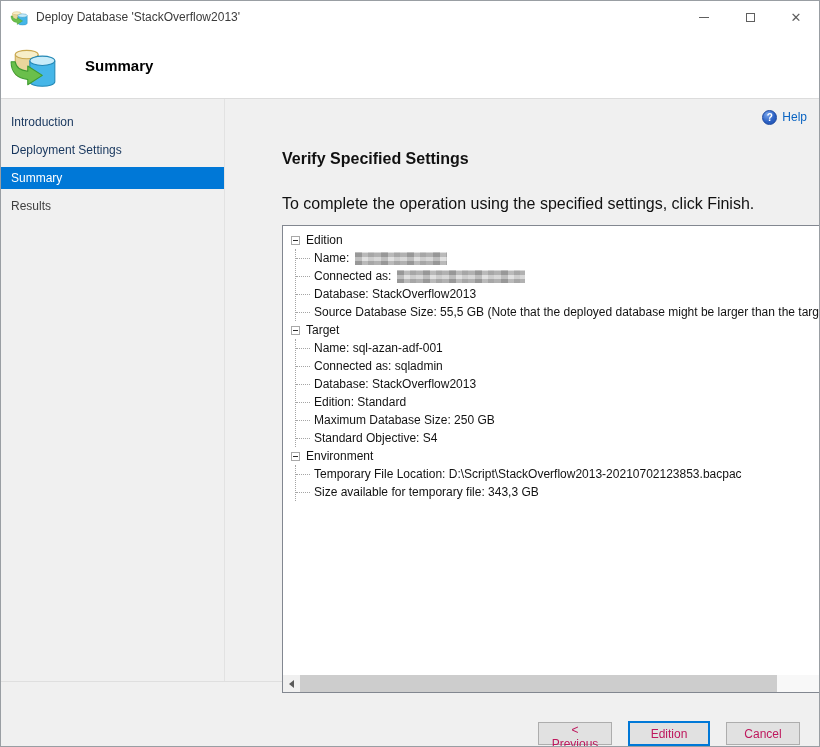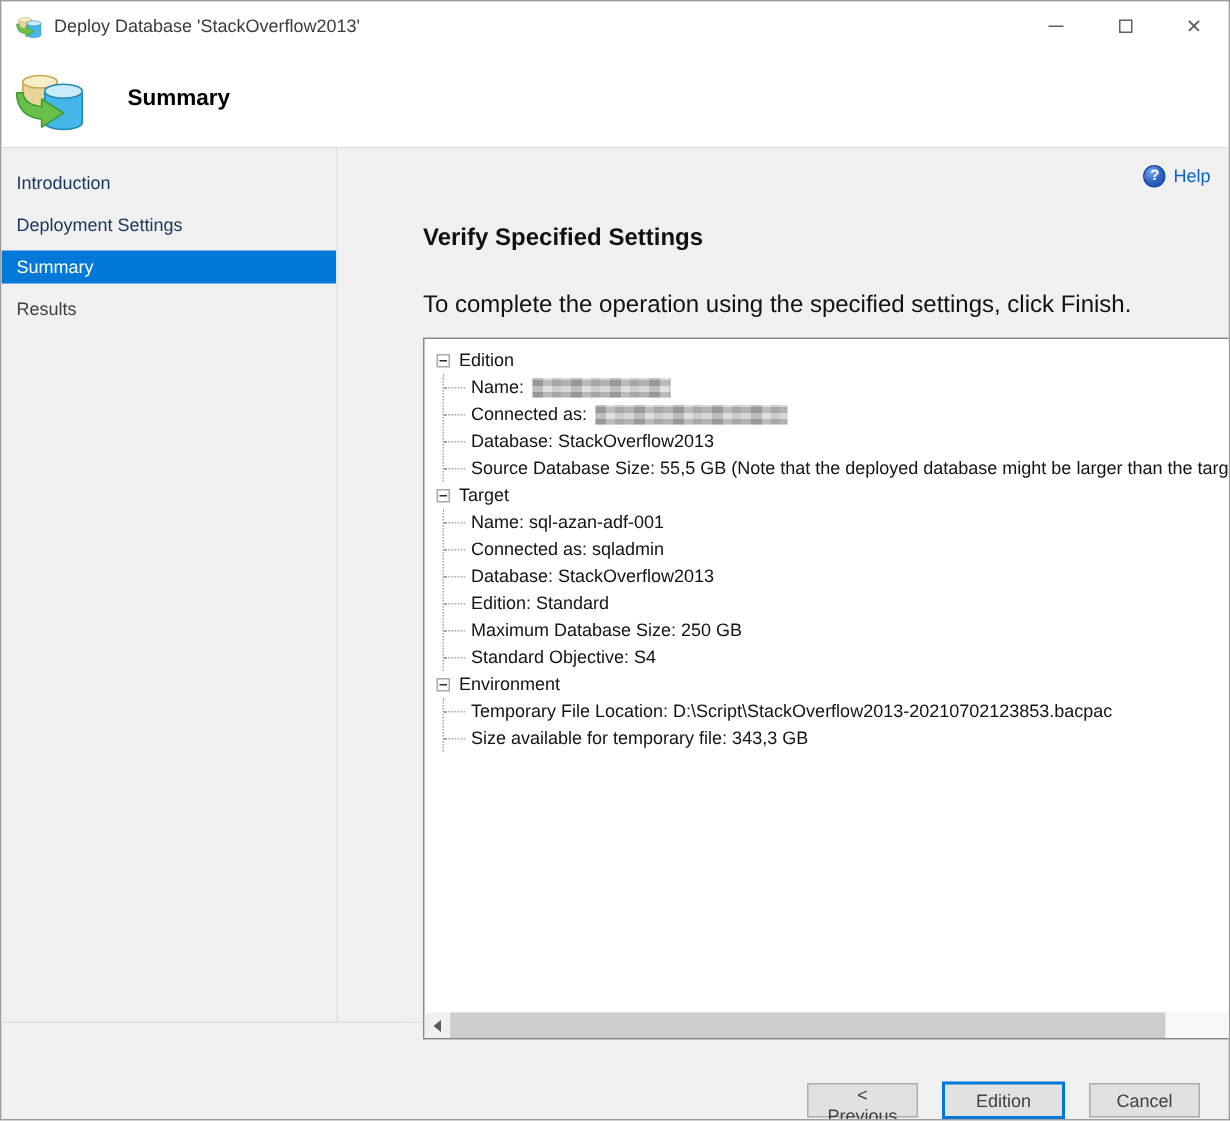--- a/index.html
+++ b/index.html
@@ -75,21 +75,21 @@
   .scroll-btn{ width:17px; height:17px; flex:0 0 17px; display:flex; align-items:center; justify-content:center; cursor:default; }
   .tri-left{ width:0; height:0; border-top:4px solid transparent; border-bottom:4px solid transparent; border-right:5px solid #5a5a5a; }
   .tri-right{ width:0; height:0; border-top:4px solid transparent; border-bottom:4px solid transparent; border-left:5px solid #5a5a5a; }
   .scroll-thumb{ height:17px; background:#cdcdcd; width:477px; flex:0 0 auto; cursor:default; }
   .scroll-track-gap{ flex:1 1 auto; background:#f8f8f8; height:17px; }
 
   
   .footer{ flex:0 0 51px; background:#f0f0f0; border-top:1px solid #dfdfdf;
     display:flex; align-items:center; justify-content:flex-end; padding-right:19px; gap:16px; }
   .btn{
-    height:23px; background:#e1e1e1; border:1px solid #adadad; font-size:12px; color:#404040;
+    height:23px; background:#e1e1e1; border:1px solid #adadad; font-size:12px; color:#be185d;
     font-family:"Liberation Sans","DejaVu Sans",sans-serif; cursor:pointer; padding:0 10px;margin-top:39px;
   }
   .btn-previous{ width:74px; }
   .btn-finish{ width:82px; height:25px; border:2px solid #0078d7; }
   .btn-cancel{ width:74px; }
 </style>
 </head>
 <body>
 
 <div class="window">

